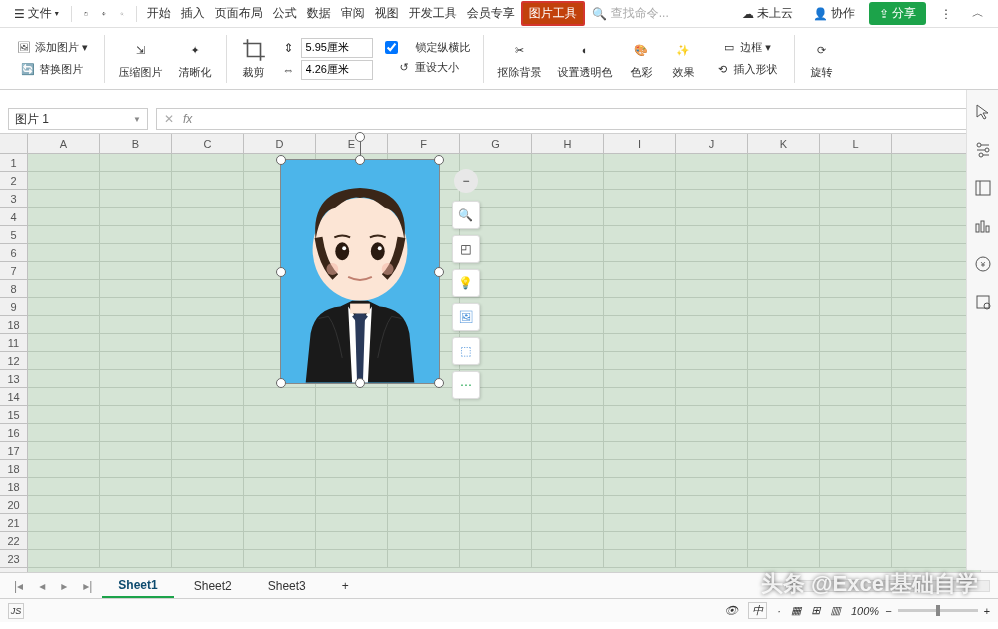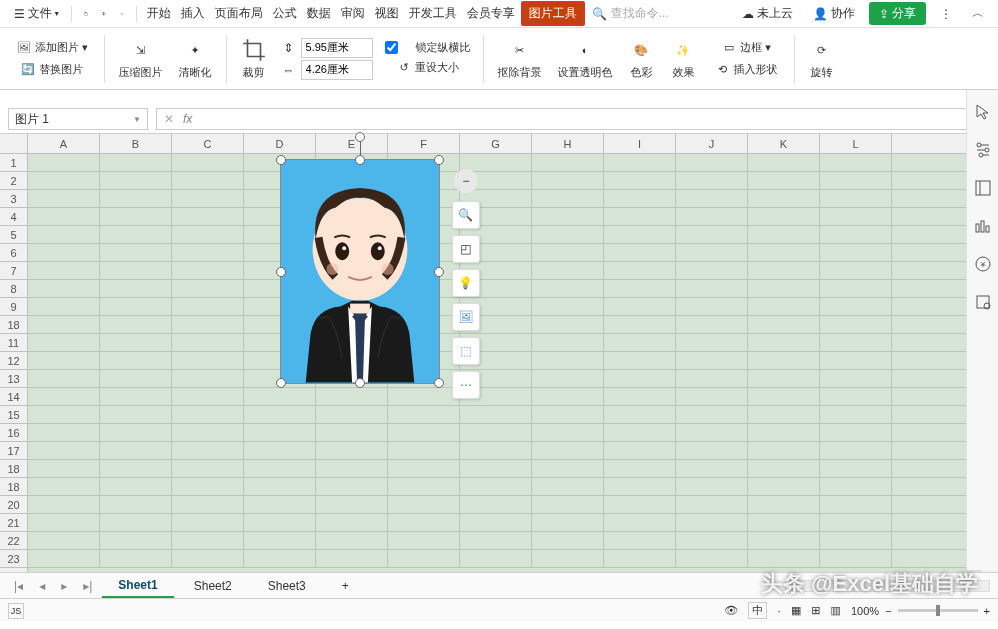--- a/index.html
+++ b/index.html
@@ -63,21 +63,21 @@
 .side-icon { width: 20px; height: 20px; cursor: pointer; color: #666; }
 
 
 .sheet-tabs { height: 26px; display: flex; align-items: center; padding: 0 8px; gap: 4px; border-top: 1px solid #d0d0d0; background: #fafafa; }
 .nav-btn { padding: 2px 6px; color: #888; cursor: pointer; }
 .sheet-tab { padding: 4px 16px; cursor: pointer; font-size: 12px; }
 .sheet-active { color: #0c4a6e; border-bottom: 2px solid #1ca34a; font-weight: bold; }
 .hscroll-track { margin-left: auto; width: 200px; height: 12px; background: #eee; border: 1px solid #ddd; }
 
 
-.status-bar { height: 24px; display: flex; align-items: center; padding: 0 8px; gap: 10px; border-top: 1px solid #d0d0d0; background: #fafafa; font-size: 11px; }
+.status-bar { height: 24px; display: flex; align-items: center; padding: 0 8px; gap: 10px; border-top: 1px solid #d0d0d0; background: #fafafa; font-size: 11px; font-style: italic; }
 .status-right { margin-left: auto; display: flex; align-items: center; gap: 10px; }
 .zoom { display: flex; align-items: center; gap: 6px; }
 .zoom-track { width: 80px; height: 3px; background: #ccc; position: relative; }
 .zoom-thumb { position: absolute; left: 38px; top: -4px; width: 4px; height: 11px; background: #888; }
 
 
 .watermark { position: absolute; right: 20px; bottom: 30px; font-size: 22px; color: rgba(255,255,255,0.85); font-weight: bold; text-shadow: 0 0 4px rgba(0,0,0,0.6); pointer-events: none; }
 
 .icon { display: inline-flex; width: 16px; height: 16px; align-items: center; justify-content: center; }
 .icon-lg { width: 26px; height: 26px; }

